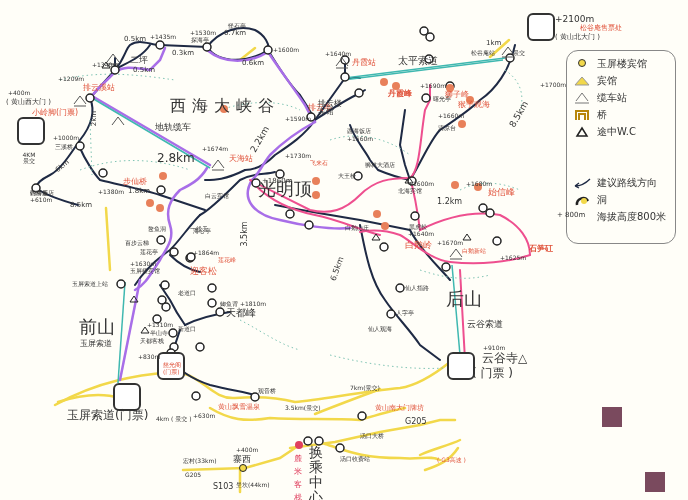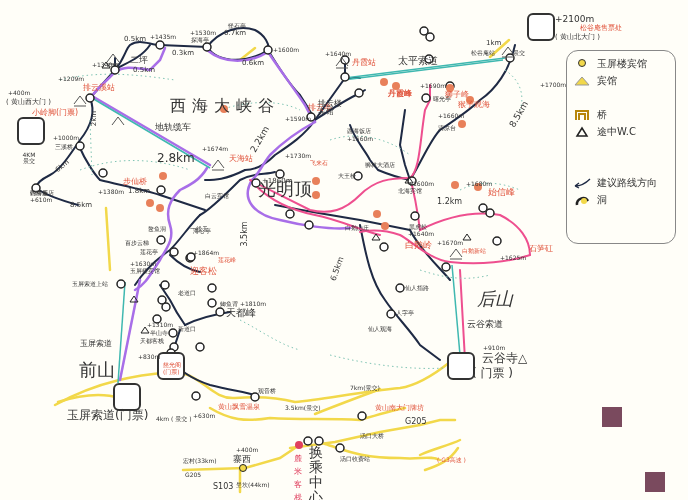--- a/index.html
+++ b/index.html
@@ -215,22 +215,22 @@
 </svg>
 
 <div class="gate" style="left:17px;top:117px;"></div>
 <div class="gate" style="left:527px;top:13px;"></div>
 <div class="gate" style="left:113px;top:383px;"></div>
 <div class="gate" style="left:157px;top:352px;"></div>
 <div class="gate" style="left:447px;top:352px;"></div>
 
 <div class="lbl area" style="left:170px;top:98px;">西海大峡谷</div>
 <div class="lbl s18" style="left:258px;top:180px;">光明顶</div>
-<div class="lbl s18" style="left:79px;top:318px;margin-top:43px;">前山</div>
-<div class="lbl s18" style="left:477px;top:290px;font-style:italic;">后山</div>
+<div class="lbl s18" style="left:79px;top:318px;">前山</div>
+<div class="lbl s18" style="left:446px;top:290px;">后山</div>
 <div class="lbl s14" style="left:309px;top:445px;width:14px;white-space:normal;line-height:15px;">换乘中心</div>
 
 <div class="lbl s10" style="left:398px;top:56px;">太平索道</div>
 <div class="lbl s8" style="left:80px;top:340px;">玉屏索道</div>
 <div class="lbl s9" style="left:467px;top:320px;">云谷索道</div>
 <div class="lbl s9" style="left:155px;top:123px;">地轨缆车</div>
 
 <div class="lbl s9" style="left:555px;top:15px;">+2100m</div>
 <div class="lbl s7 red" style="left:555px;top:25px;">松谷庵售票处</div>
 <div class="lbl s7" style="left:555px;top:34px;">( 黄山北大门 )</div>
@@ -258,21 +258,21 @@
 
 <div class="lbl s6" style="left:540px;top:82px;">+1700m</div>
 <div class="lbl s8 red" style="left:363px;top:90px;font-weight:bold;">丹霞峰</div>
 <div class="lbl s6" style="left:285px;top:116px;">+1590m</div>
 <div class="lbl s8 red" style="left:283px;top:104px;">排云亭</div>
 <div class="lbl s6" style="left:420px;top:83px;">+1690m</div>
 <div class="lbl s8 red" style="left:420px;top:91px;">狮子峰</div>
 <div class="lbl s8 red" style="left:433px;top:101px;">猴子观海</div>
 <div class="lbl s6" style="left:466px;top:181px;">+1680m</div>
 <div class="lbl s9 red" style="left:463px;top:188px;">始信峰</div>
-<div class="lbl s8 red" style="left:504px;top:245px;">石笋矼</div>
+<div class="lbl s8 red" style="left:504px;top:245px;font-weight:bold;">石笋矼</div>
 <div class="lbl s6" style="left:500px;top:255px;">+1625m</div>
 <div class="lbl s9 red" style="left:380px;top:241px;">白鹅岭</div>
 <div class="lbl s9 red" style="left:165px;top:267px;">迎客松</div>
 <div class="lbl s6" style="left:193px;top:250px;">+1864m</div>
 <div class="lbl s6 red" style="left:193px;top:257px;">莲花峰</div>
 <div class="lbl s8 red" style="left:98px;top:178px;">步仙桥</div>
 <div class="lbl s6" style="left:98px;top:189px;">+1380m</div>
 <div class="lbl s6" style="left:285px;top:153px;">+1730m</div>
 <div class="lbl s6 red" style="left:285px;top:160px;">飞来石</div>
 <div class="lbl s7 red" style="left:193px;top:404px;">黄山飘雪温泉</div>
@@ -369,20 +369,26 @@
         <circle cx="11" cy="7" r="3.5" fill="#f2d84a" stroke="#333"></circle>
       </svg>
     <span class="leg-tx">玉屏楼宾馆</span>
   </div>
   <div class="leg-row" style="top:21px;">
     <svg class="leg-ic">
         <path d="M4 12 L11 4 L18 12 Z" fill="#f2d84a" stroke="#999"></path>
       </svg>
     <span class="leg-tx">宾馆</span>
   </div>
+  <div class="leg-row" style="top:38px;">
+    <svg class="leg-ic">
+        <path d="M5 11 L11 3 L17 11 M4 13 H18" fill="none" stroke="#777"></path>
+      </svg>
+    <span class="leg-tx">缆车站</span>
+  </div>
   <div class="leg-row" style="top:55px;">
     <svg class="leg-ic">
         <path d="M5 13 V4 H17 V13 M8 13 V7 H14 V13" fill="none" stroke="#b8860b" stroke-width="2"></path>
       </svg>
     <span class="leg-tx">桥</span>
   </div>
   <div class="leg-row" style="top:72px;">
     <svg class="leg-ic">
         <path d="M6 12 L11 4 L16 12 Z" fill="none" stroke="#222" stroke-width="1.5"></path>
       </svg>
@@ -394,13 +400,17 @@
       </svg>
     <span class="leg-tx">建议路线方向</span>
   </div>
   <div class="leg-row" style="top:140px;">
     <svg class="leg-ic">
         <path d="M6 13 A6 6 0 0 1 17 9" fill="none" stroke="#222" stroke-width="2.5"></path>
         <circle cx="13" cy="9" r="3" fill="#f2d84a"></circle>
       </svg>
     <span class="leg-tx">洞</span>
   </div>
+  <div class="leg-row" style="top:157px;">
+    <span class="lbl" style="left:-10px;top:4px;font-size:7px;">+ 800m</span>
+    <span class="leg-tx">海拔高度800米</span>
+  </div>
 </div>
 
 </body></html>

